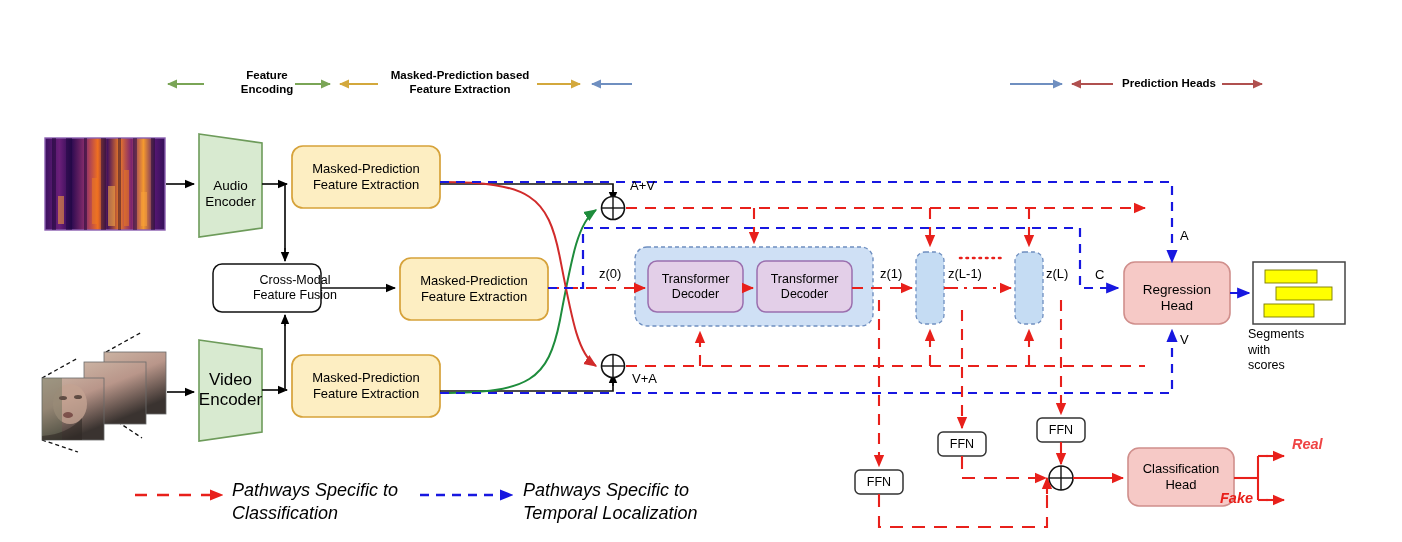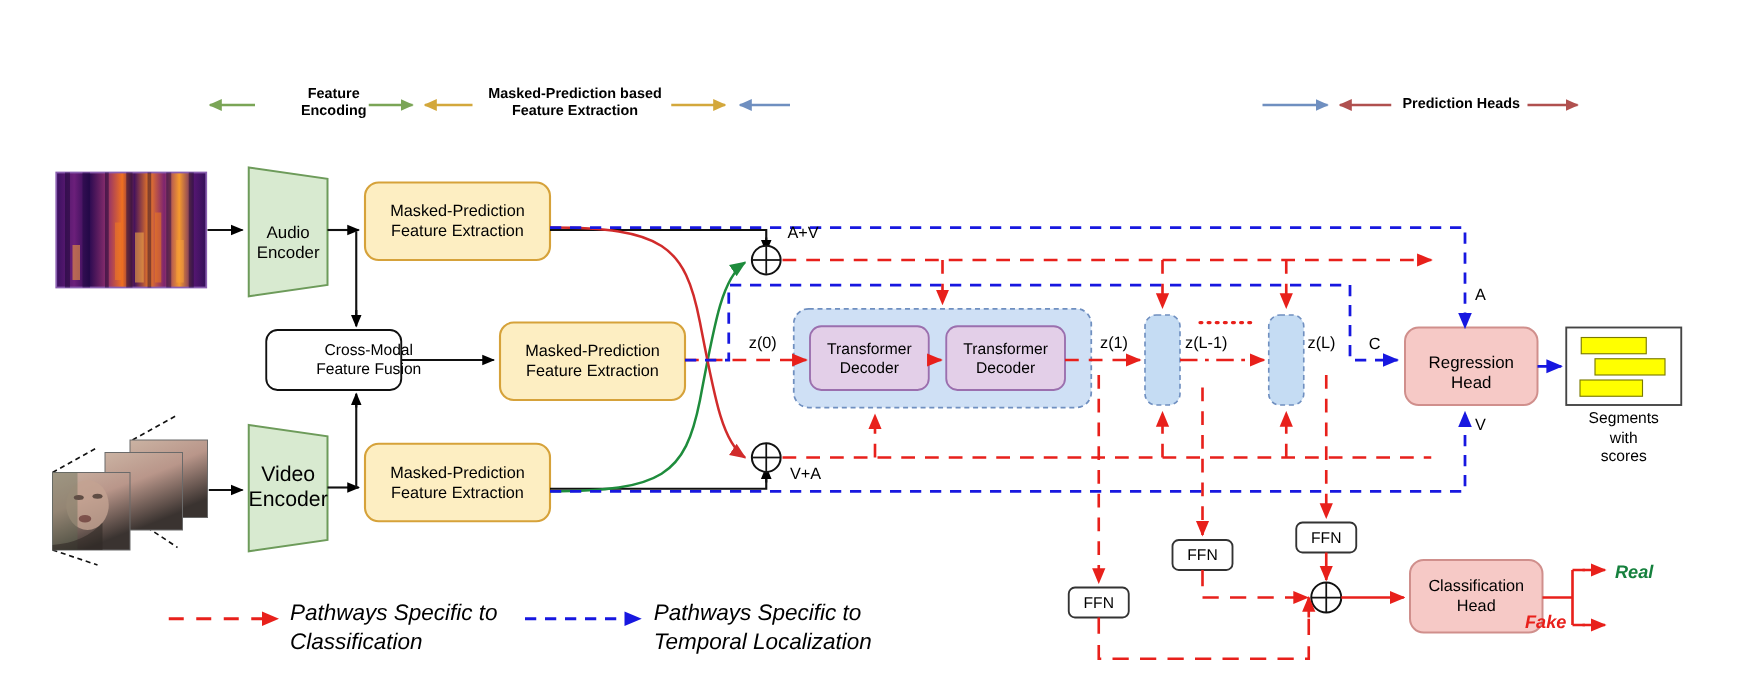--- a/index.html
+++ b/index.html
@@ -6,21 +6,21 @@
   body{font-family:"Liberation Sans",sans-serif;}
   #stage{position:relative;width:1402px;height:542px;background:#fff;overflow:hidden;}
   #svgroot{position:absolute;left:0;top:0;width:1402px;height:542px;}
   .lbl{position:absolute;font-family:"Liberation Sans",sans-serif;color:#000;}
   .hdr{font-size:11.5px;font-weight:bold;text-align:center;line-height:1.25;}
   .boxtxt{position:absolute;display:flex;align-items:center;justify-content:center;
           text-align:center;line-height:1.2;color:#000;}
   .sig{position:absolute;font-size:13px;color:#000;}
   .legtxt{position:absolute;font-size:18px;line-height:1.25;color:#000;font-style:italic;}
   .outtxt{position:absolute;font-size:14.5px;font-weight:bold;font-style:italic;}
-  .segcap{position:absolute;font-size:12.5px;text-align:center;line-height:1.25;color:#000;}
+  .segcap{position:absolute;font-size:12.5px;line-height:1.25;color:#000;}
 </style>
 </head>
 <body>
 
 <div id="stage">
 
   <svg id="svgroot" viewBox="0 0 1402 542">
     <defs>
 
       <marker id="ah-black" viewBox="0 0 10 10" refX="9" refY="5" markerWidth="6" markerHeight="6" orient="auto-start-reverse">
@@ -280,19 +280,19 @@
   <div class="sig" style="left:630px;top:178px;text-align:right;">A+V</div>
   <div class="sig" style="left:632px;top:371px;">V+A</div>
   <div class="sig" style="left:599px;top:266px;">z(0)</div>
   <div class="sig" style="left:880px;top:266px;">z(1)</div>
   <div class="sig" style="left:948px;top:266px;">z(L-1)</div>
   <div class="sig" style="left:1046px;top:266px;">z(L)</div>
   <div class="sig" style="left:1095px;top:267px;">C</div>
   <div class="sig" style="left:1180px;top:228px;">A</div>
   <div class="sig" style="left:1180px;top:332px;">V</div>
 
-  <div class="outtxt" style="left:1292px;top:450px;color:#15803d;">Real</div>
+  <div class="outtxt" style="left:1292px;top:436px;color:#ef4444;">Real</div>
   <div class="outtxt" style="left:1220px;top:490px;color:#e8201b;">Fake</div>
 
   <div class="legtxt" style="left:232px;top:479px;width:180px;">Pathways Specific to<br>Classification</div>
   <div class="legtxt" style="left:523px;top:479px;width:210px;">Pathways Specific to<br>Temporal Localization</div>
 
 </div>
 
 </body></html>

